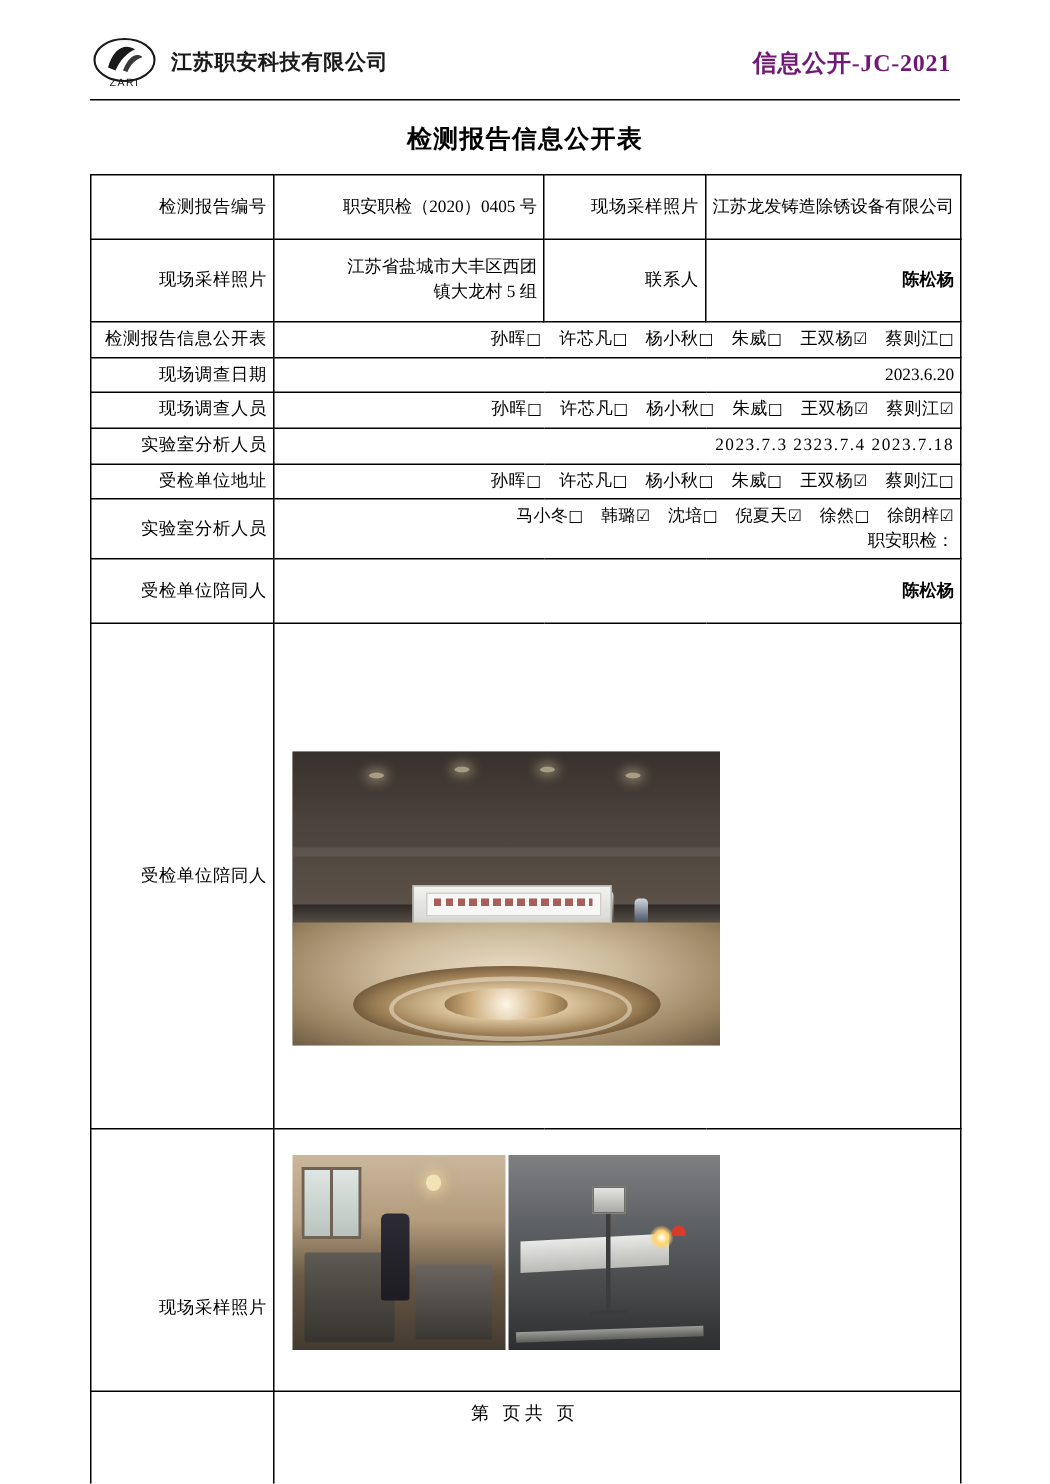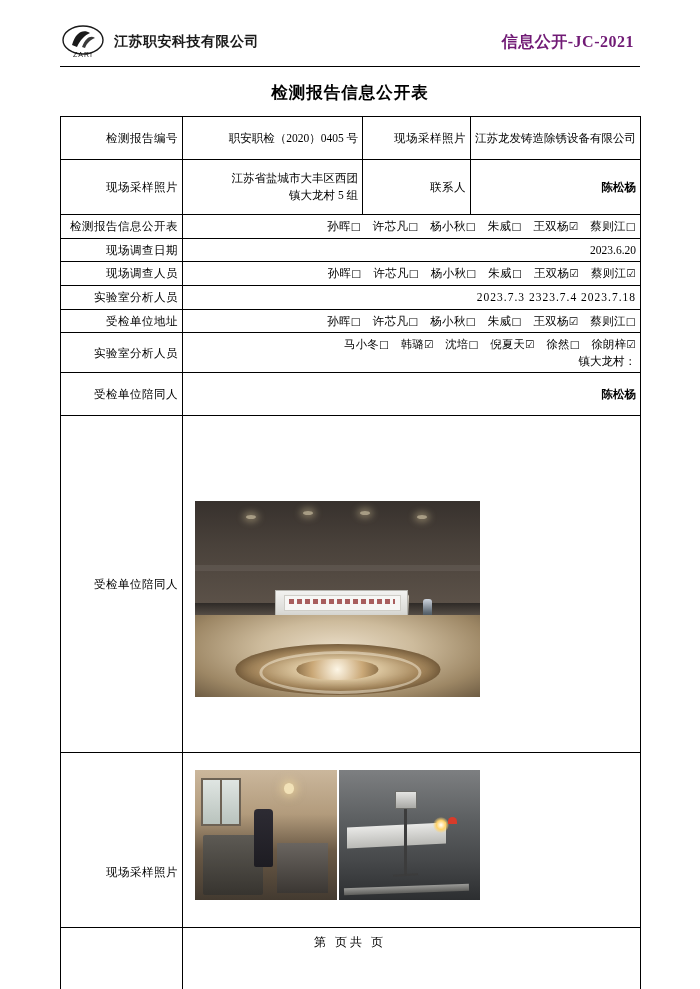--- a/index.html
+++ b/index.html
@@ -379,21 +379,21 @@
       <tr>
         <td class="lbl">受检单位地址</td>
         <td class="names" colspan="3">
           <span id="sampling-staff"><span class="nm"><span>孙晖</span><span class="bx">□</span></span> <span class="nm"><span>许芯凡</span><span class="bx">□</span></span> <span class="nm"><span>杨小秋</span><span class="bx">□</span></span> <span class="nm"><span>朱威</span><span class="bx">□</span></span> <span class="nm"><span>王双杨</span><span class="bx">☑</span></span> <span class="nm"><span>蔡则江</span><span class="bx">□</span></span></span>
         </td>
       </tr>
       <tr>
         <td class="lbl">实验室分析人员</td>
         <td class="cell-analysts" colspan="3">
           <div class="names"><span id="lab-staff"><span class="nm"><span>马小冬</span><span class="bx">□</span></span> <span class="nm"><span>韩璐</span><span class="bx">☑</span></span> <span class="nm"><span>沈培</span><span class="bx">□</span></span> <span class="nm"><span>倪夏天</span><span class="bx">☑</span></span> <span class="nm"><span>徐然</span><span class="bx">□</span></span> <span class="nm"><span>徐朗梓</span><span class="bx">☑</span></span></span></div>
-          <div>镇大龙村：</div>
+          <div>职安职检：</div>
         </td>
       </tr>
       <tr class="row-tall">
         <td class="lbl">受检单位陪同人</td>
         <td class="val-lg" colspan="3">陈松杨</td>
       </tr>
       <tr>
         <td class="photo-label">受检单位陪同人</td>
         <td class="photo-cell" colspan="3">
           <div class="photo-box photo1">

